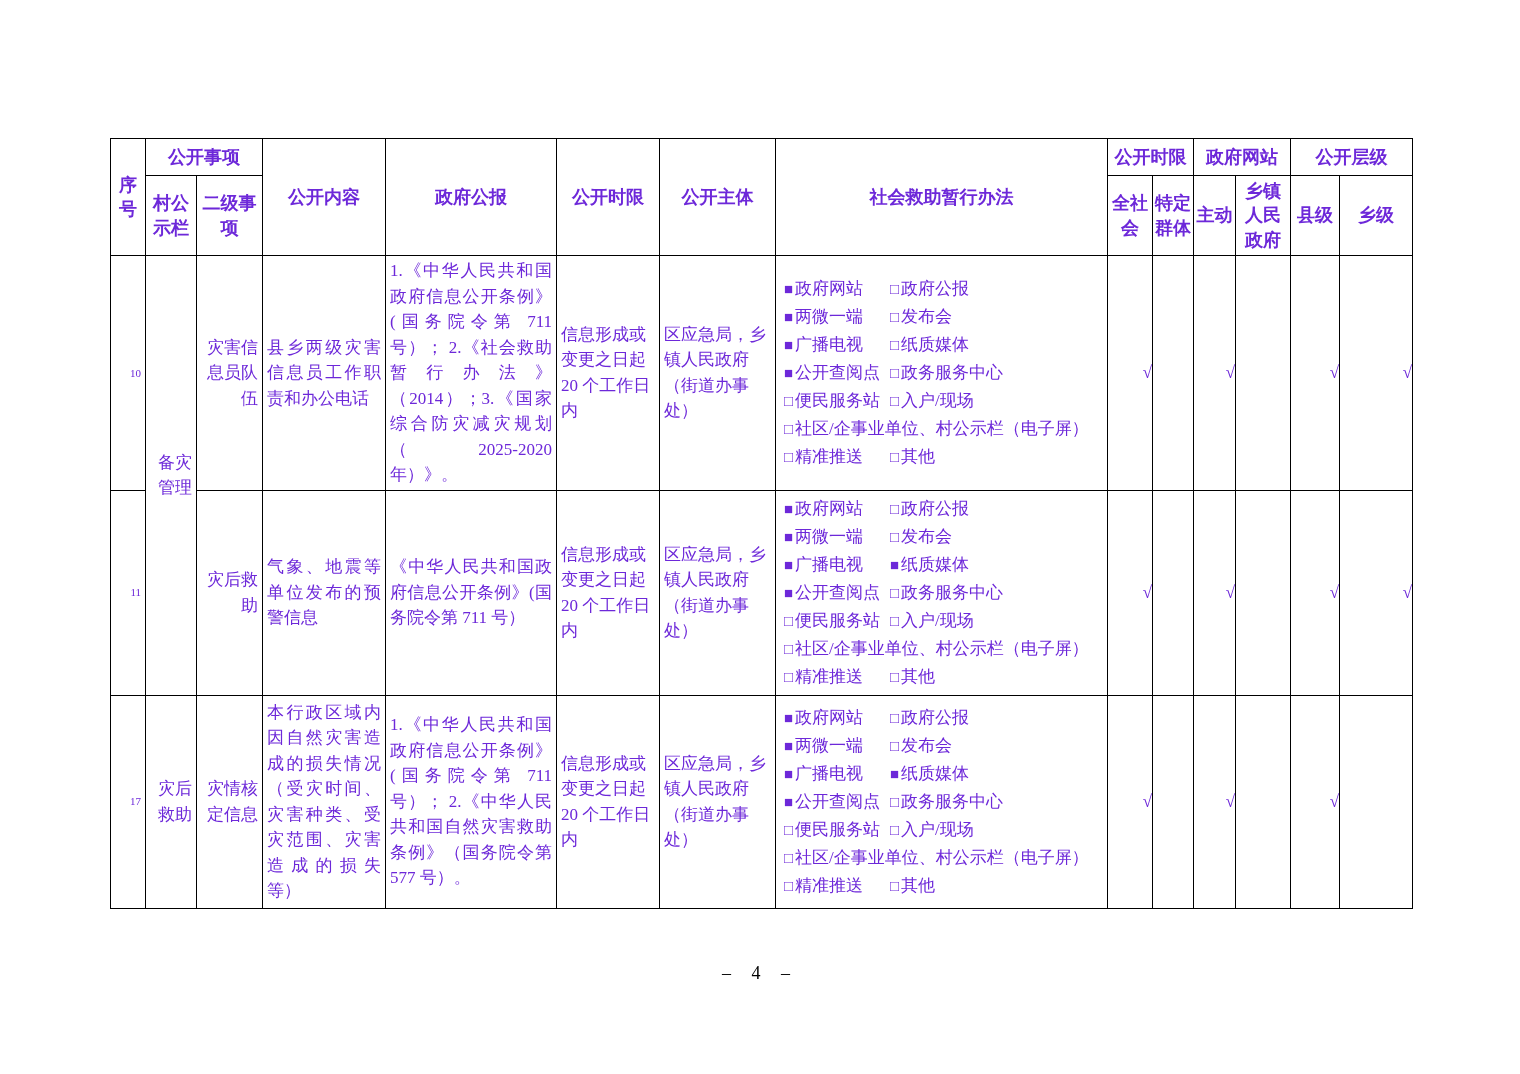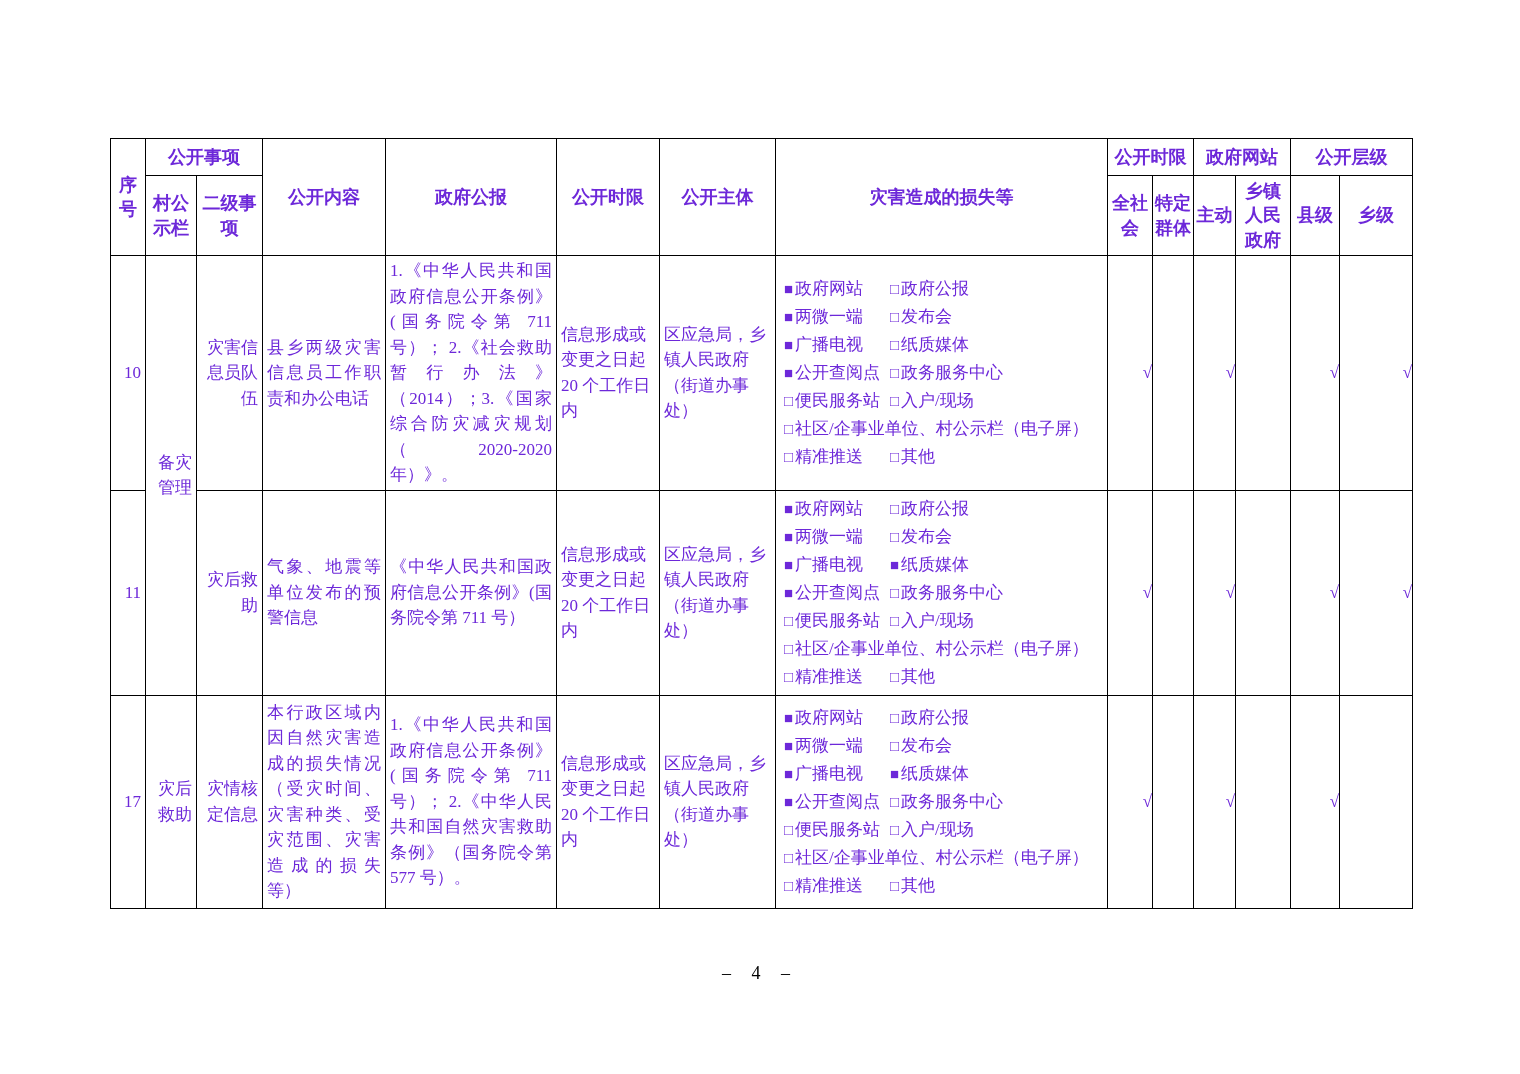--- a/index.html
+++ b/index.html
@@ -38,21 +38,21 @@
   .main-table thead tr.h1 { height: 37px; }
   .main-table thead tr.h2 { height: 80px; }
   .main-table td {
     font-size: 17px;
     line-height: 1.5;
     padding: 2px 4px;
     text-align: left;
   }
   td.c-center { text-align: right; }
   td.c-just { text-align: justify; text-justify: inter-character; }
-  td.num { font-size: 17px; }
+  td.num { font-size: 11px; }
   td.mark { font-size: 17px; padding: 0; }
   td.channels-cell { padding: 4px 4px 4px 8px; }
   .ch-line { display: flex; line-height: 27px; white-space: nowrap; }
   .ch-item { display: inline-flex; align-items: baseline; }
   .ch-first { width: 106px; flex: 0 0 106px; }
   .chk { margin-right: 2px; font-size: 15px; }
   .page-number {
     position: absolute;
     top: 963px;
     left: 0;
@@ -85,21 +85,21 @@
         <col style="width:73px">
     </colgroup>
     <thead>
       <tr class="h1">
         <th rowspan="2">序号</th>
         <th colspan="2">公开事项</th>
         <th rowspan="2">公开内容</th>
         <th rowspan="2">政府公报</th>
         <th rowspan="2">公开时限</th>
         <th rowspan="2">公开主体</th>
-        <th rowspan="2">灾害造成的损失等</th>
+        <th rowspan="2">社会救助暂行办法</th>
         <th colspan="2">公开时限</th>
         <th colspan="2">政府网站</th>
         <th colspan="2">公开层级</th>
       </tr>
       <tr class="h2">
         <th>村公示栏</th>
         <th>二级事项</th>
         <th>全社会</th>
         <th>特定群体</th>
         <th>主动</th>
@@ -107,21 +107,21 @@
         <th>县级</th>
         <th>乡级</th>
       </tr>
     </thead>
     <tbody>
         <tr style="height: 230px;">
           <td class="c-center num">10</td>
           <td class="c-center" rowspan="2">备灾管理</td>
           <td class="c-center">灾害信息员队伍</td>
           <td class="c-just">县乡两级灾害信息员工作职责和办公电话</td>
-          <td class="c-just">1.《中华人民共和国政府信息公开条例》(国务院令第 711 号）； 2.《社会救助暂行办法》（2014）；3.《国家综合防灾减灾规划（2020-2020 年）》。</td>
+          <td class="c-just">1.《中华人民共和国政府信息公开条例》(国务院令第 711 号）； 2.《社会救助暂行办法》（2014）；3.《国家综合防灾减灾规划（2025-2020 年）》。</td>
           <td>信息形成或变更之日起 20 个工作日内</td>
           <td>区应急局，乡镇人民政府（街道办事处）</td>
           <td class="channels-cell">
             <div class="ch-line">
               <span class="ch-item ch-first">
                 <span class="chk">■</span>
                 <span>政府网站</span>
               </span>
               <span class="ch-item">
                 <span class="chk">□</span>

